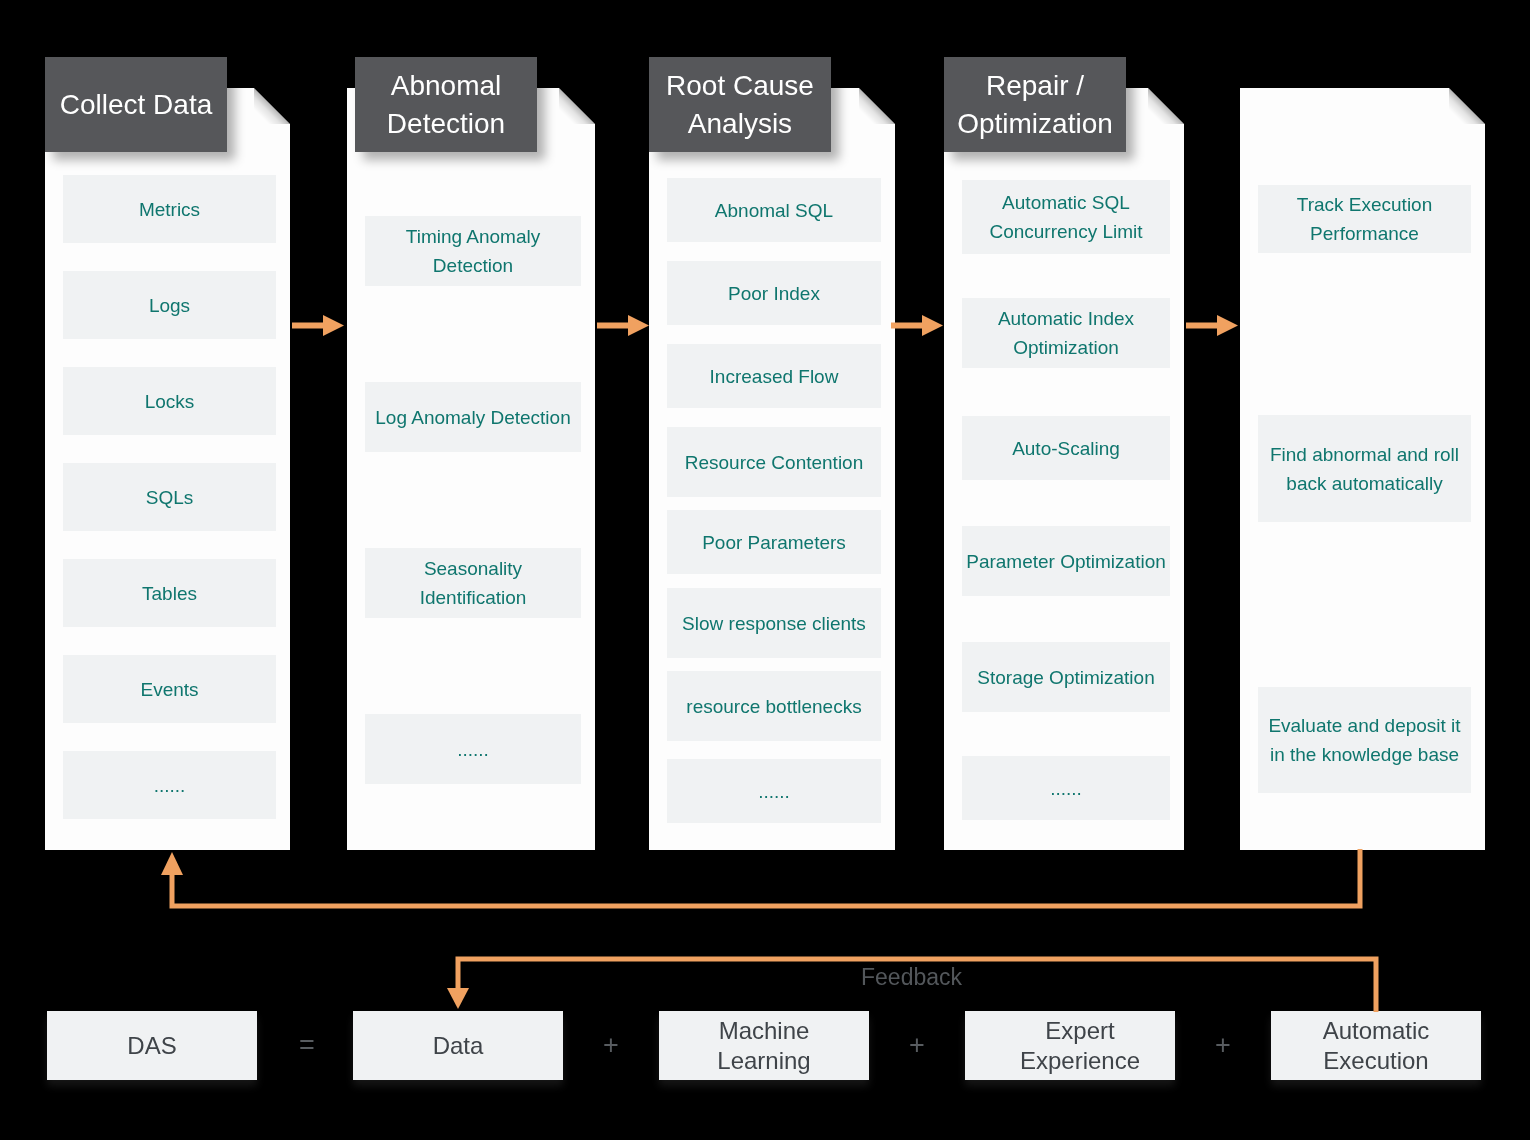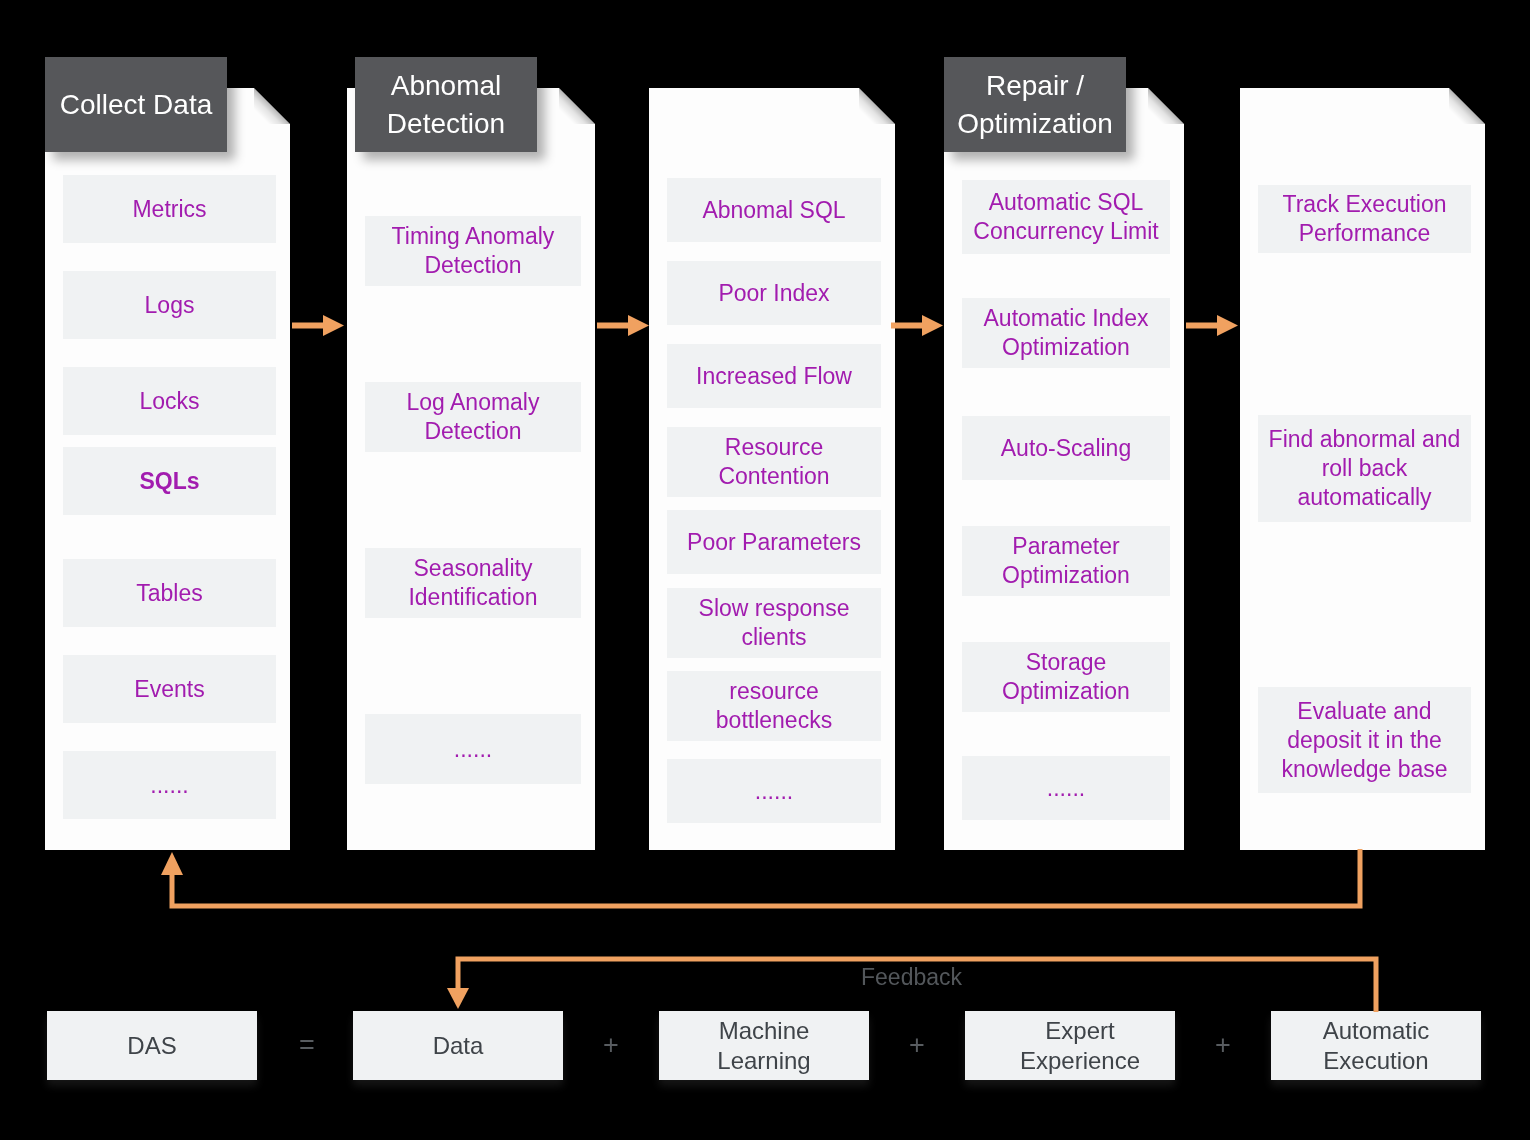--- a/index.html
+++ b/index.html
@@ -18,23 +18,23 @@
   .col-header{
     position:absolute;top:57px;width:182px;min-height:95px;
     background:#56575A;color:#FFFFFF;
     display:flex;align-items:center;justify-content:center;text-align:center;
     font-size:28px;line-height:38px;
     box-shadow:8px 8px 10px rgba(0,0,0,0.30);
     z-index:3;
   }
   .item{
     position:absolute;left:18px;right:14px;
-    background:#F0F2F3;color:#a21caf;
+    background:#F0F2F3;color:#0f766e;
     display:flex;align-items:center;justify-content:center;text-align:center;
-    font-size:23px;line-height:29px;padding:0 4px;box-sizing:border-box;
+    font-size:19px;line-height:29px;padding:0 4px;box-sizing:border-box;
   }
   .bottom-box{
     position:absolute;top:1011px;height:69px;width:210px;
     background:#F0F2F3;color:#3F4449;
     display:flex;align-items:center;justify-content:center;text-align:center;
     font-size:24px;line-height:30px;padding:0 28px;box-sizing:border-box;
     box-shadow:0 6px 8px rgba(40,40,40,0.55);
   }
   .operator{
     position:absolute;top:1030px;width:30px;height:30px;color:#585C60;
@@ -50,21 +50,21 @@
 </head>
 <body>
 
 <div class="canvas">
 
   <div class="panel" style="left:45px;width:245px;">
     <div class="fold"></div>
     <div class="item" style="top:87px;height:68px;">Metrics</div>
     <div class="item" style="top:183px;height:68px;">Logs</div>
     <div class="item" style="top:279px;height:68px;">Locks</div>
-    <div class="item" style="top:359px;height:68px;font-weight:bold;">SQLs</div>
+    <div class="item" style="top:375px;height:68px;">SQLs</div>
     <div class="item" style="top:471px;height:68px;">Tables</div>
     <div class="item" style="top:567px;height:68px;">Events</div>
     <div class="item" style="top:663px;height:68px;">......</div>
   </div>
 
   <div class="panel" style="left:347px;width:248px;">
     <div class="fold"></div>
     <div class="item" style="top:128px;height:70px;">Timing Anomaly Detection</div>
     <div class="item" style="top:294px;height:70px;">Log Anomaly Detection</div>
     <div class="item" style="top:460px;height:70px;">Seasonality Identification</div>
@@ -95,20 +95,21 @@
 
   <div class="panel" style="left:1240px;width:245px;">
     <div class="fold"></div>
     <div class="item" style="top:97px;height:68px;">Track Execution Performance</div>
     <div class="item" style="top:327px;height:107px;">Find abnormal and roll back automatically</div>
     <div class="item" style="top:599px;height:106px;">Evaluate and deposit it in the knowledge base</div>
   </div>
 
   <div class="col-header" style="left:45px;">Collect Data</div>
   <div class="col-header" style="left:355px;">Abnomal Detection</div>
+  <div class="col-header" style="left:649px;">Root Cause Analysis</div>
   <div class="col-header" style="left:944px;">Repair / Optimization</div>
 
   <svg class="overlay" width="1530" height="1140" viewBox="0 0 1530 1140">
     <g>
       <line x1="292" y1="325.5" x2="324" y2="325.5" stroke="#F0A160" stroke-width="6"></line>
       <polygon points="323,315 323,336 344,325.5" fill="#F0A160"></polygon>
     </g>
     <g>
       <line x1="597" y1="325.5" x2="629" y2="325.5" stroke="#F0A160" stroke-width="6"></line>
       <polygon points="628,315 628,336 649,325.5" fill="#F0A160"></polygon>

